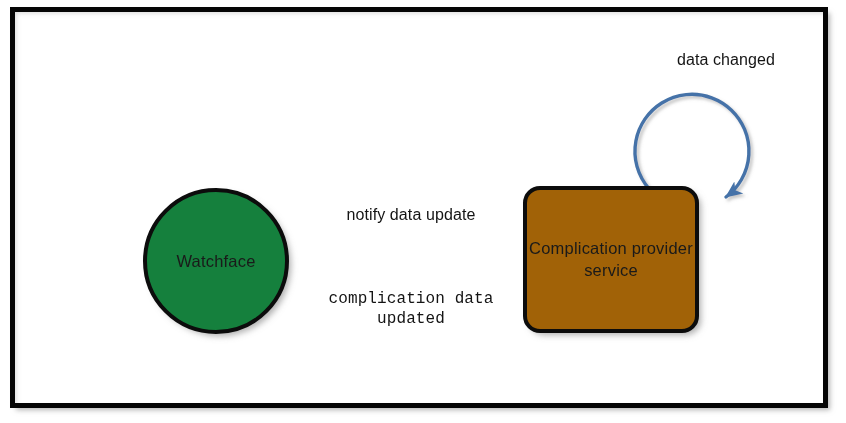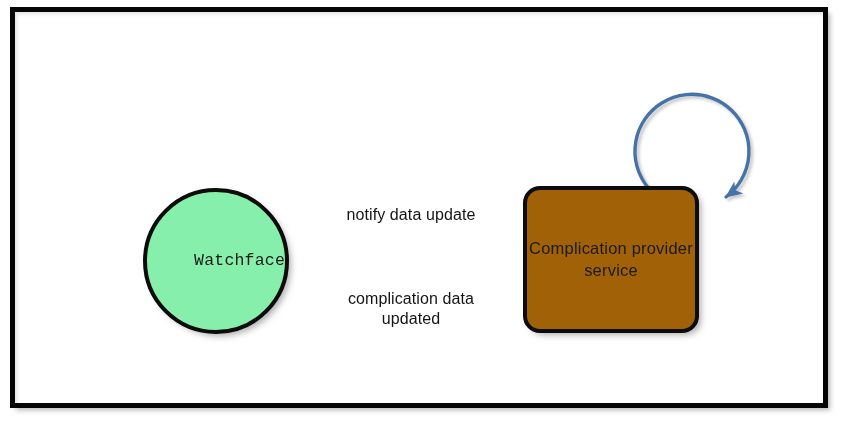--- a/index.html
+++ b/index.html
@@ -41,28 +41,27 @@
   }
 
   
   .node-circle {
     position: absolute;
     left: 143px;
     top: 188px;
     width: 146px;
     height: 146px;
     border-radius: 50%;
-    background: #86efac;
+    background: #15803d;
     border: 4px solid #0c0c0c;
     box-sizing: border-box;
     display: flex;
     align-items: center;
-    justify-content: flex-end;
+    justify-content: center;
     box-shadow: 4px 4px 6px -2px rgba(110,110,110,0.55);
-    font-family: Liberation Mono, monospace;
   }
   .node-circle .label {
     font-size: 16.5px;
     color: #1a1a1a;
     letter-spacing: 0.2px;
     text-align: center;
     line-height: 1.25;
   }
 
   
@@ -93,21 +92,21 @@
   .edge-label {
     position: absolute;
     font-size: 16px;
     color: #141414;
     text-align: center;
     line-height: 1.25;
     white-space: pre-line;
     letter-spacing: 0.1px;
   }
   #label-notify   { left: 300px; top: 197px; width: 222px; margin-top: 8px; }
-  #label-updated  { left: 300px; top: 289px; width: 222px; }
+  #label-updated  { left: 300px; top: 289px; width: 222px; font-family: Liberation Mono, monospace; }
   #label-changed  { left: 640px; top: 50px;  width: 172px; }
 
   
   svg.arrows {
     position: absolute;
     left: 0; top: 0;
     width: 846px;
     height: 423px;
     overflow: visible;
   }
@@ -151,15 +150,16 @@
     <div class="node-box" style="left:508px; top:174px;">
       <span class="label">Complication
 provider service</span>
     </div>
 
     <div class="edge-label" id="label-notify" style="left:285px; top:185px;">notify data update</div>
 
     <div class="edge-label" id="label-updated" style="left:285px; top:277px;">complication data
 updated</div>
 
+    <div class="edge-label" id="label-changed" style="left:625px; top:38px;">data changed</div>
 
   </div>
 </div>
 
 </body></html>

